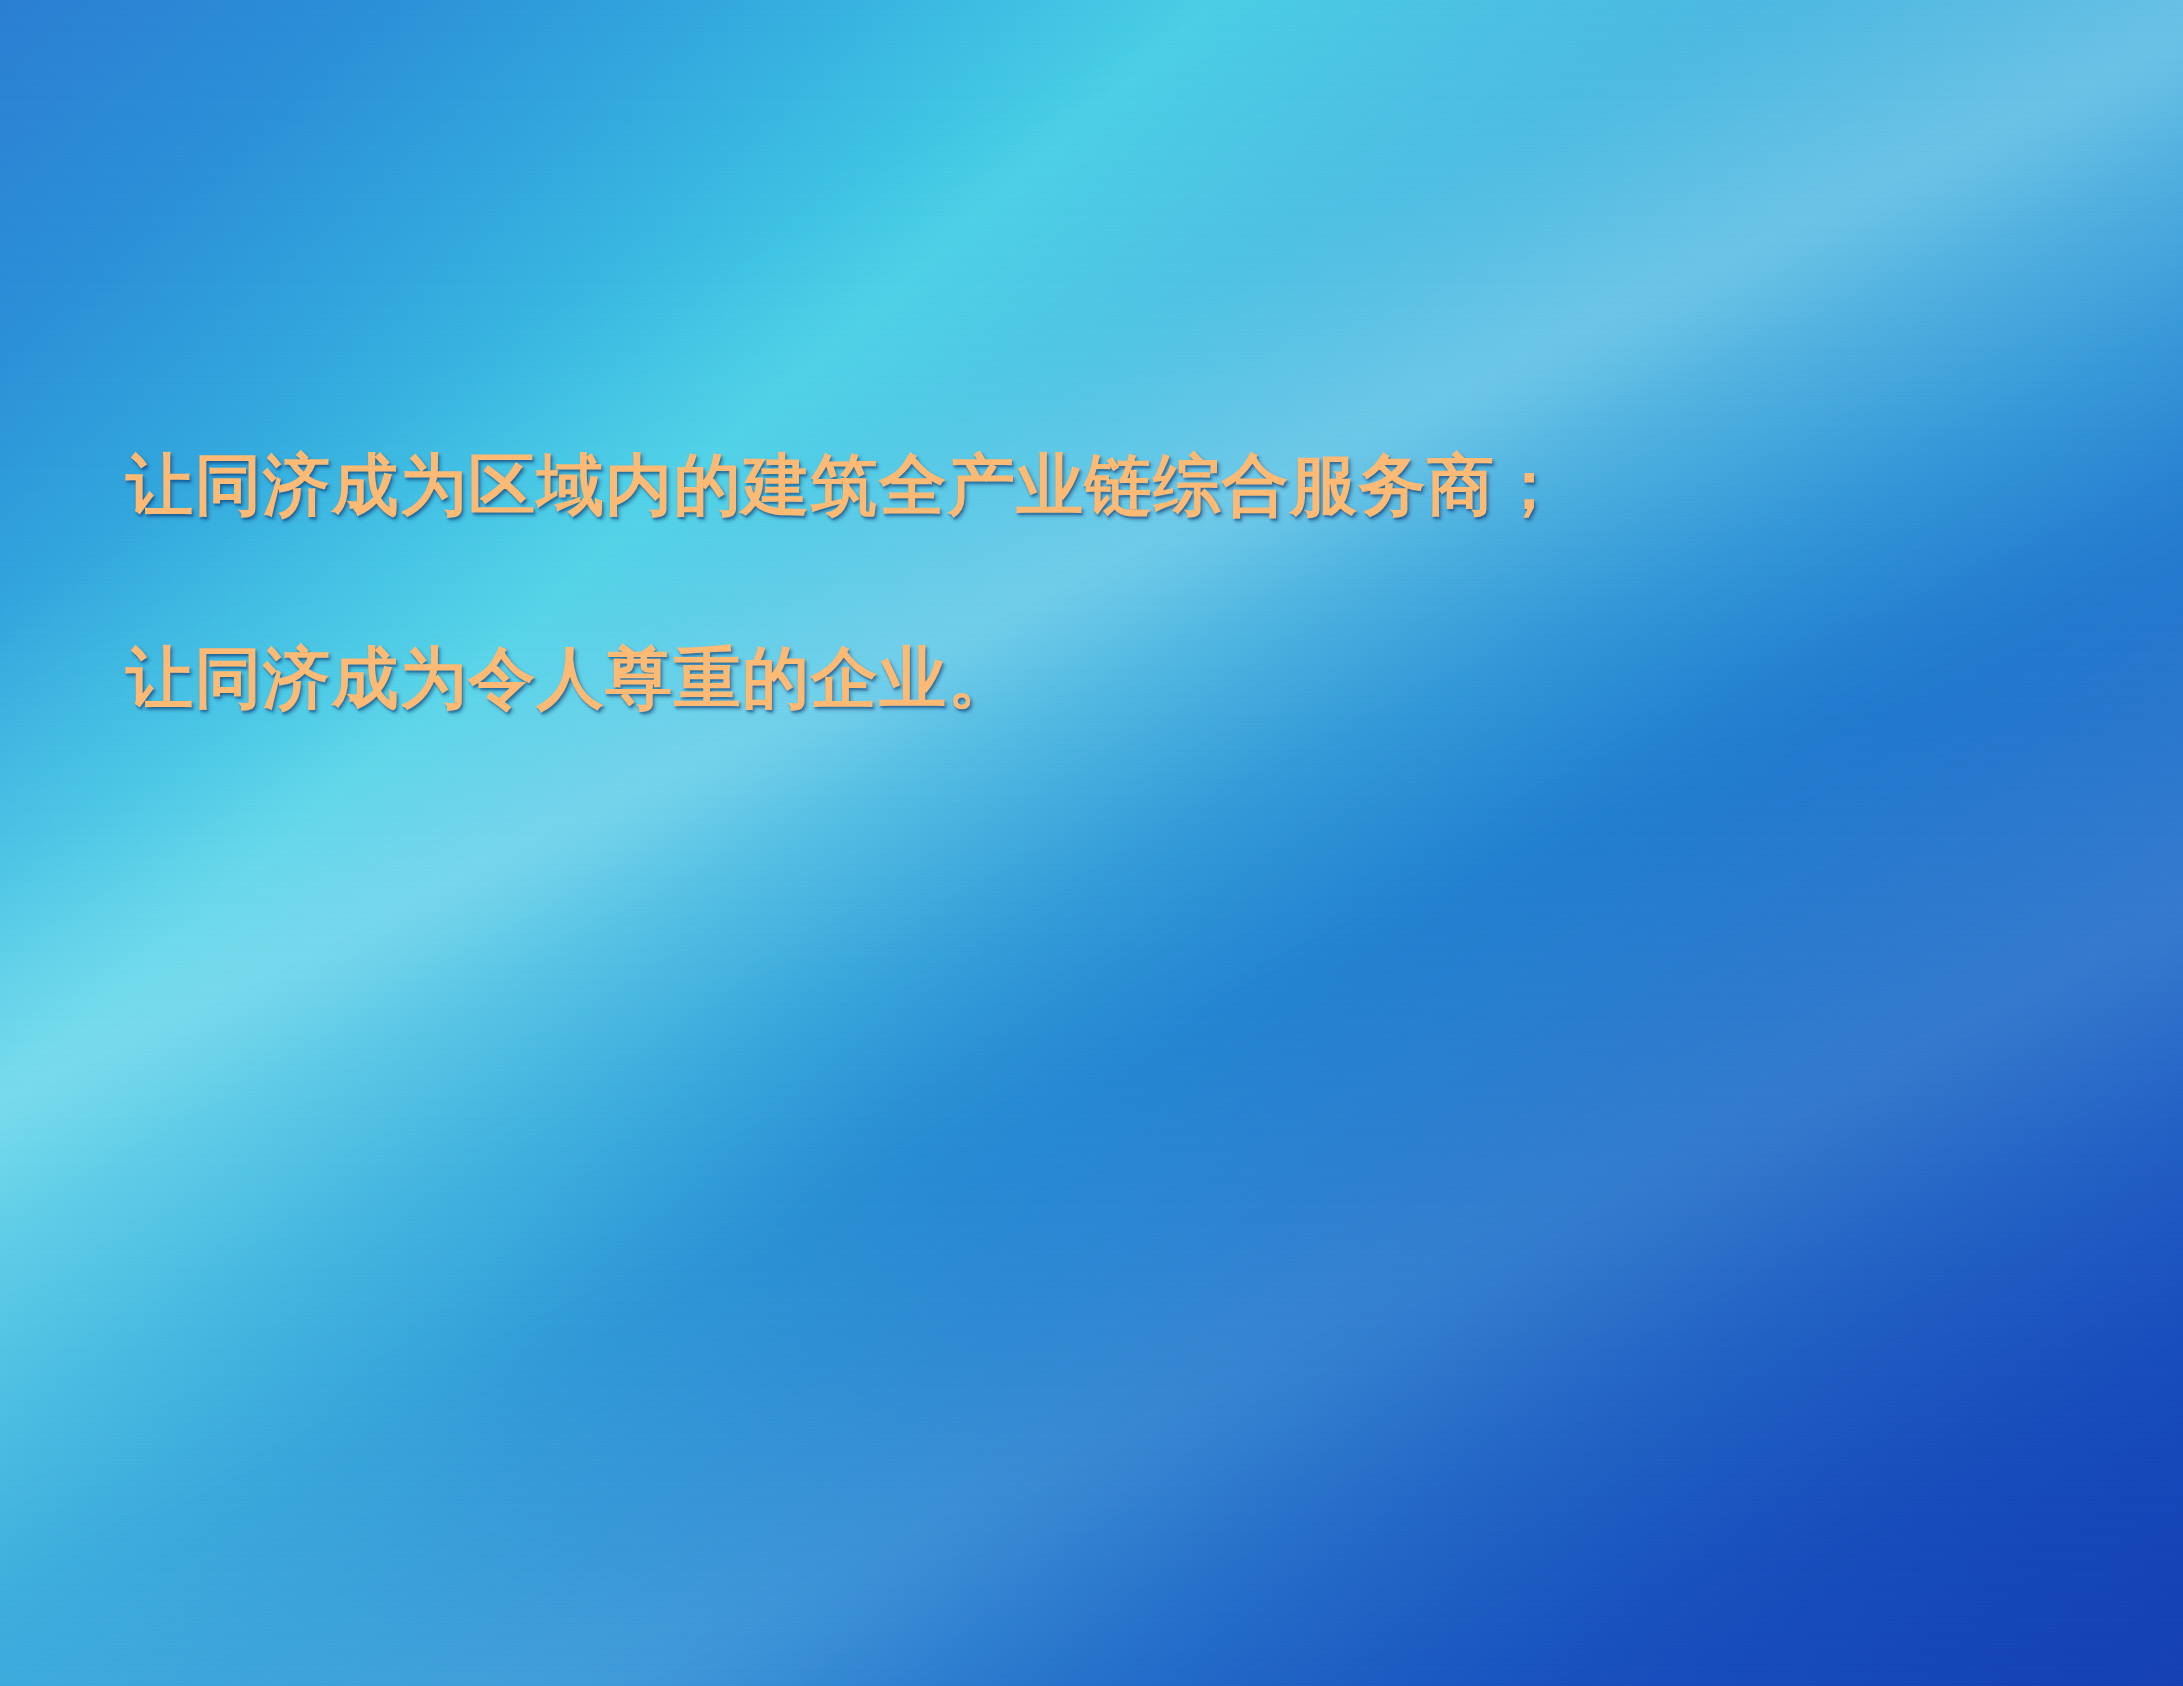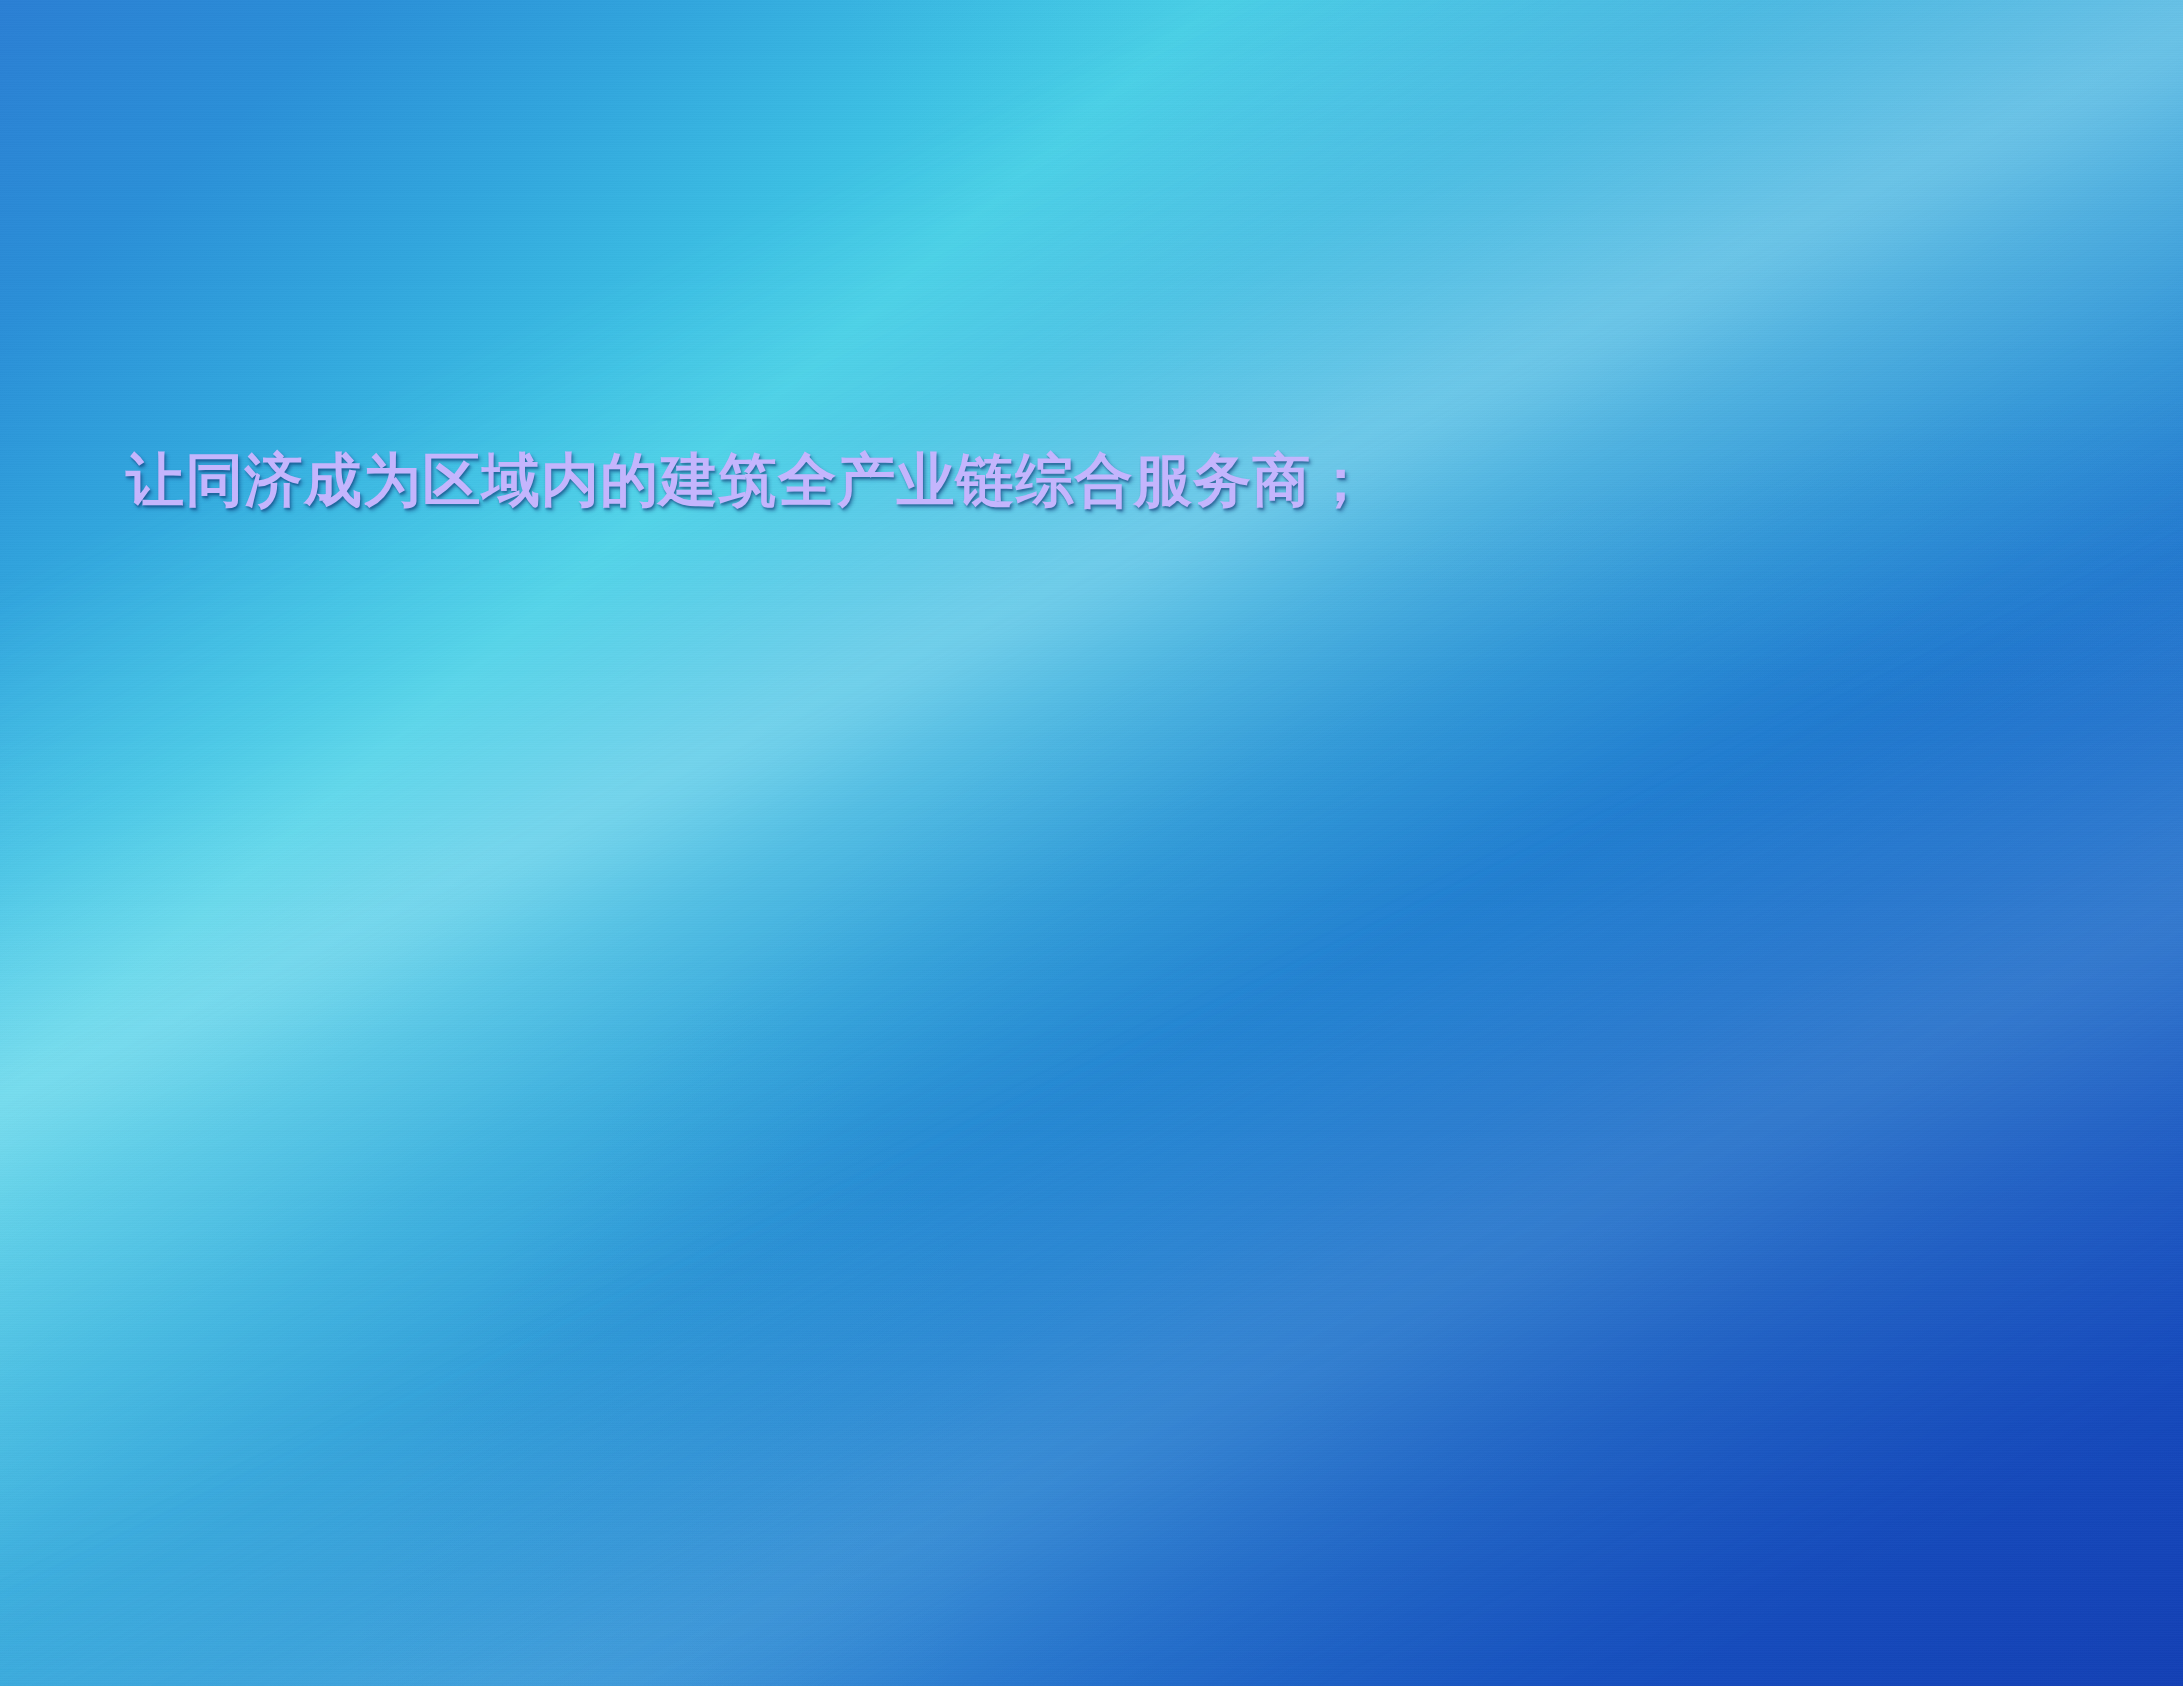--- a/index.html
+++ b/index.html
@@ -126,24 +126,24 @@
 
   
   .text-block {
     position: absolute;
     left: 126px;
     top: 452px;
     width: 1988px;
   }
 
   .slide-line {
-    color: #c4b5fd;
+    color: #fdba74;
     font-family: "Liberation Serif", "DejaVu Serif", serif;
     font-weight: 700;
-    font-size: 58px;
+    font-size: 67px;
     line-height: 1;
     letter-spacing: 0.022em;
     white-space: nowrap;
     margin: 0 0 126px 0;
     text-shadow:
        2.3px 3px 3.8px rgba(10, 48, 110, 0.42),
        0.8px 1.5px 1.5px rgba(10, 48, 110, 0.30);
   }
 
   .slide-line:last-child { margin-bottom: 0; }
@@ -156,16 +156,17 @@
   <div class="bg-base"></div>
   <div class="bg-streak"></div>
   <div class="bg-streak2"></div>
   <div class="bg-tint-tr"></div>
   <div class="bg-tint-bl"></div>
   <div class="bg-shade"></div>
   <div class="bg-grain"></div>
 
   <div class="text-block">
     <p class="slide-line">让同济成为区域内的建筑全产业链综合服务商；</p>
+    <p class="slide-line">让同济成为令人尊重的企业。</p>
   </div>
 
 </div>
 
 
 </body></html>

